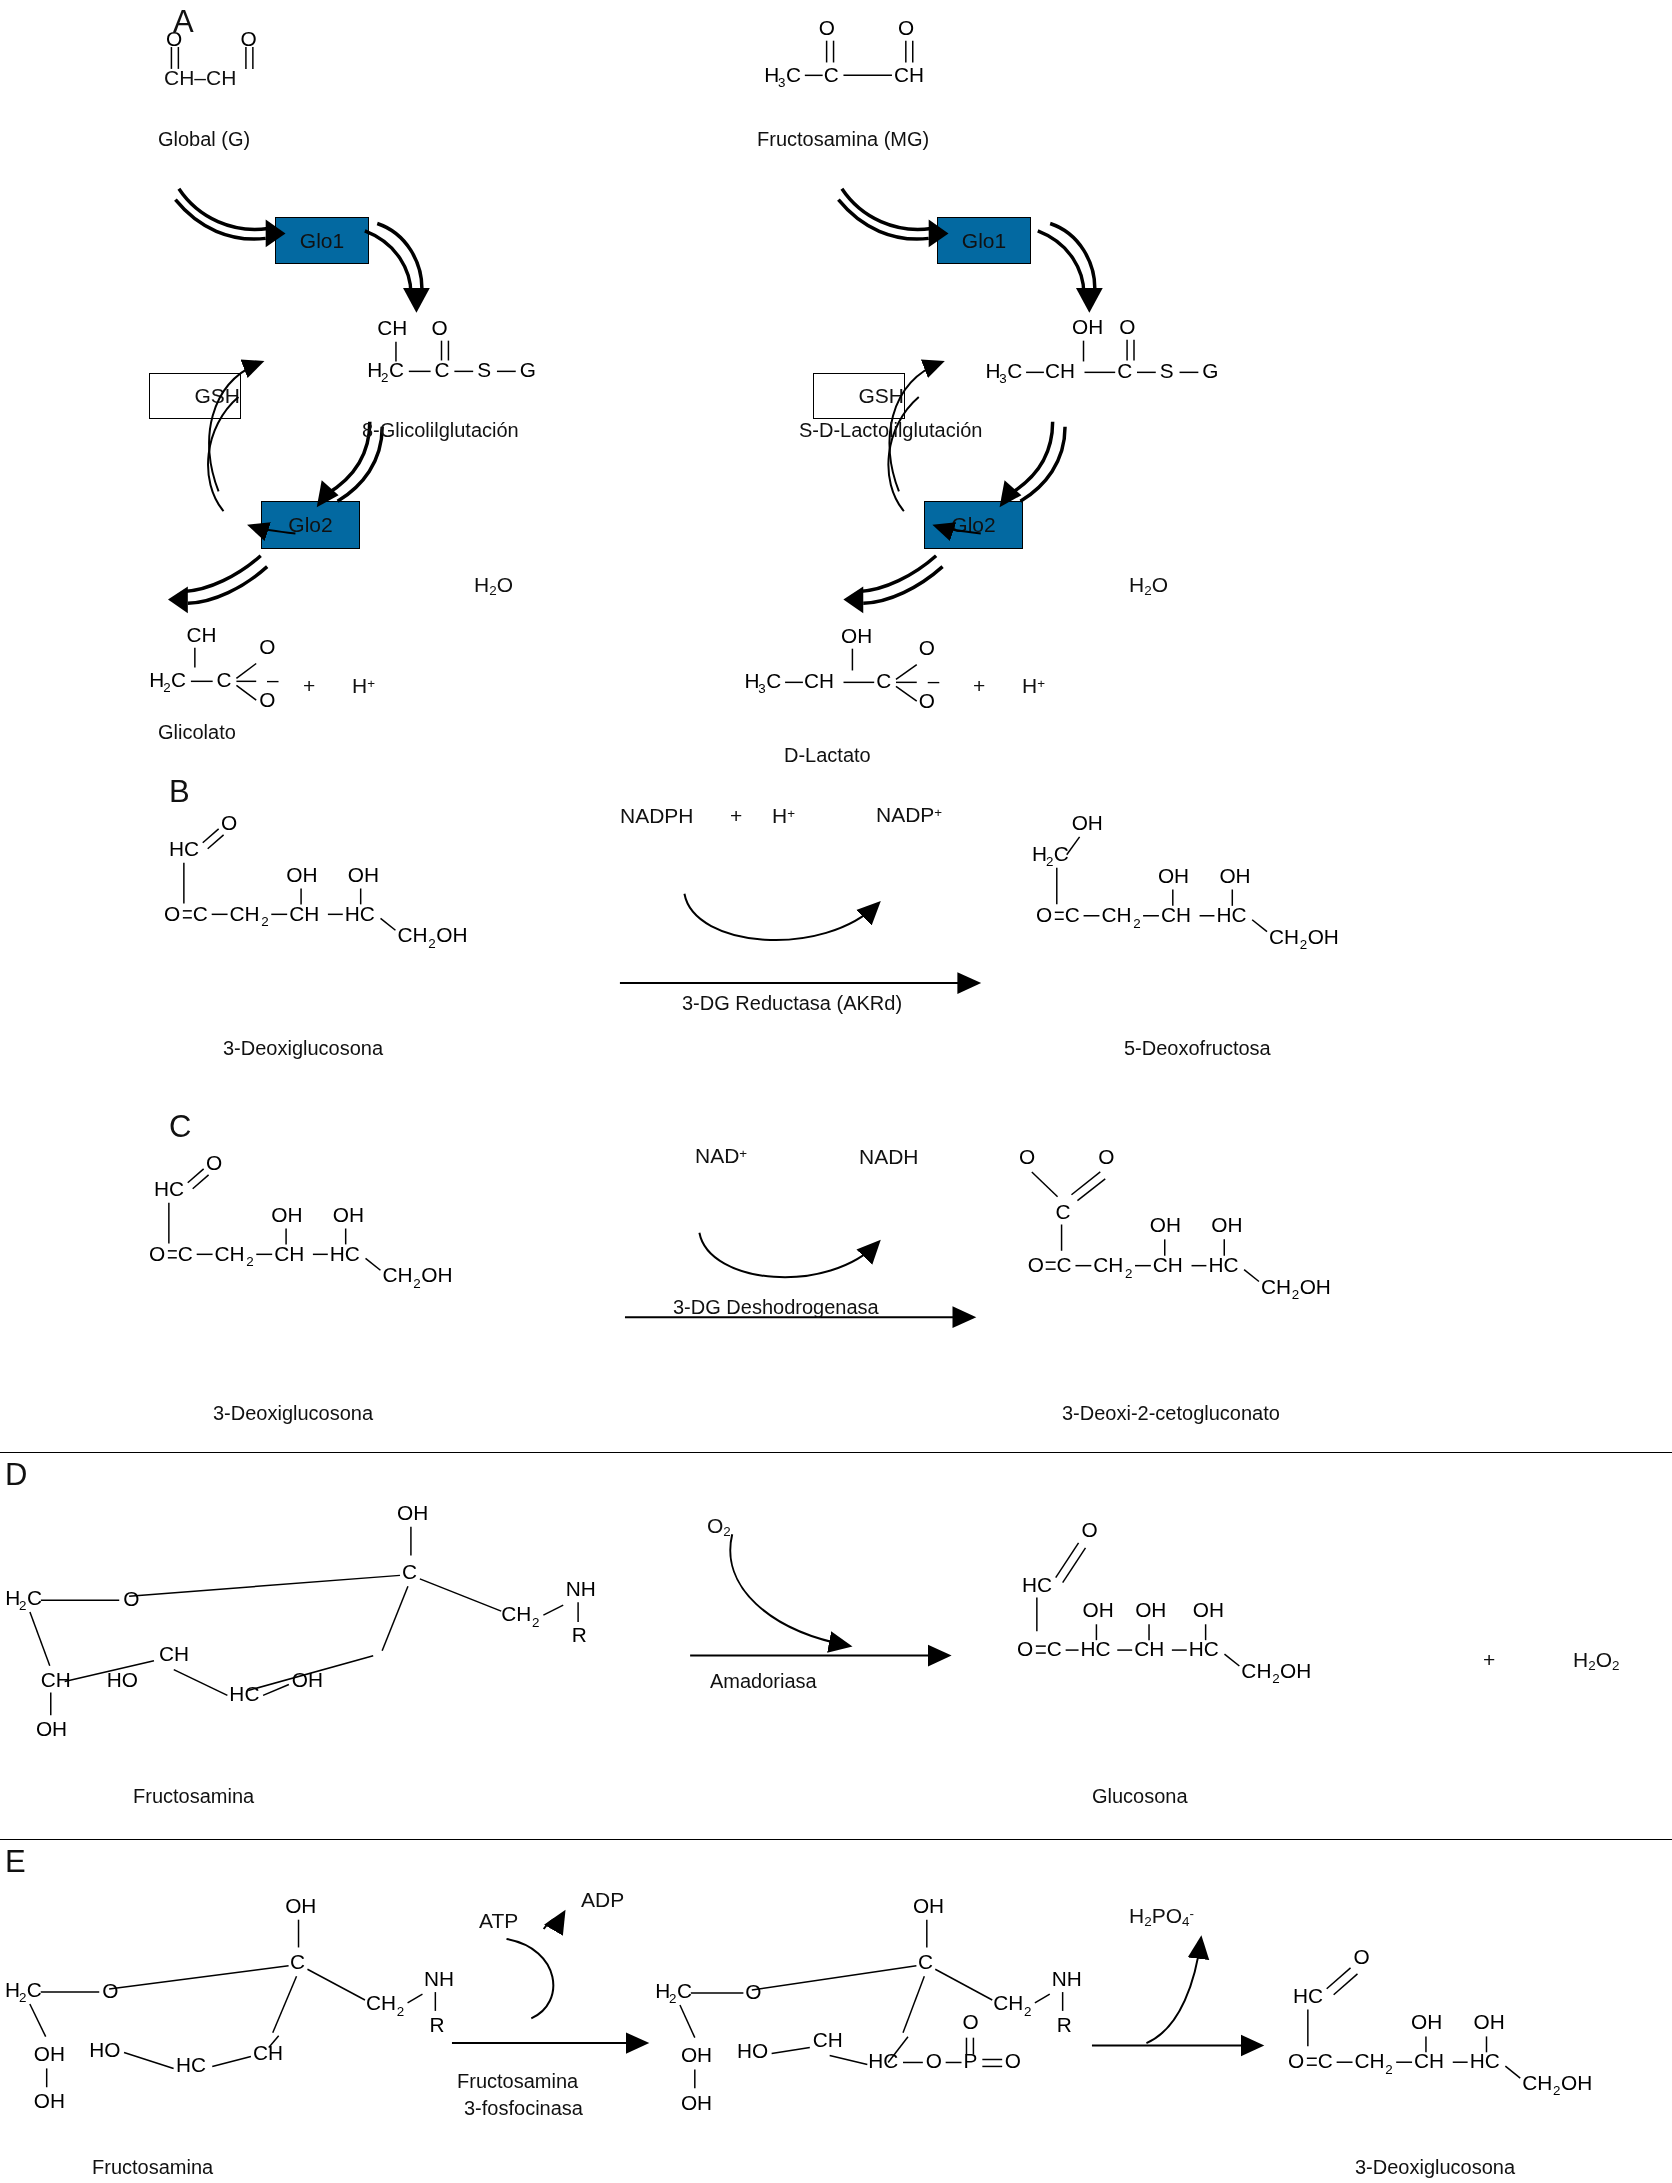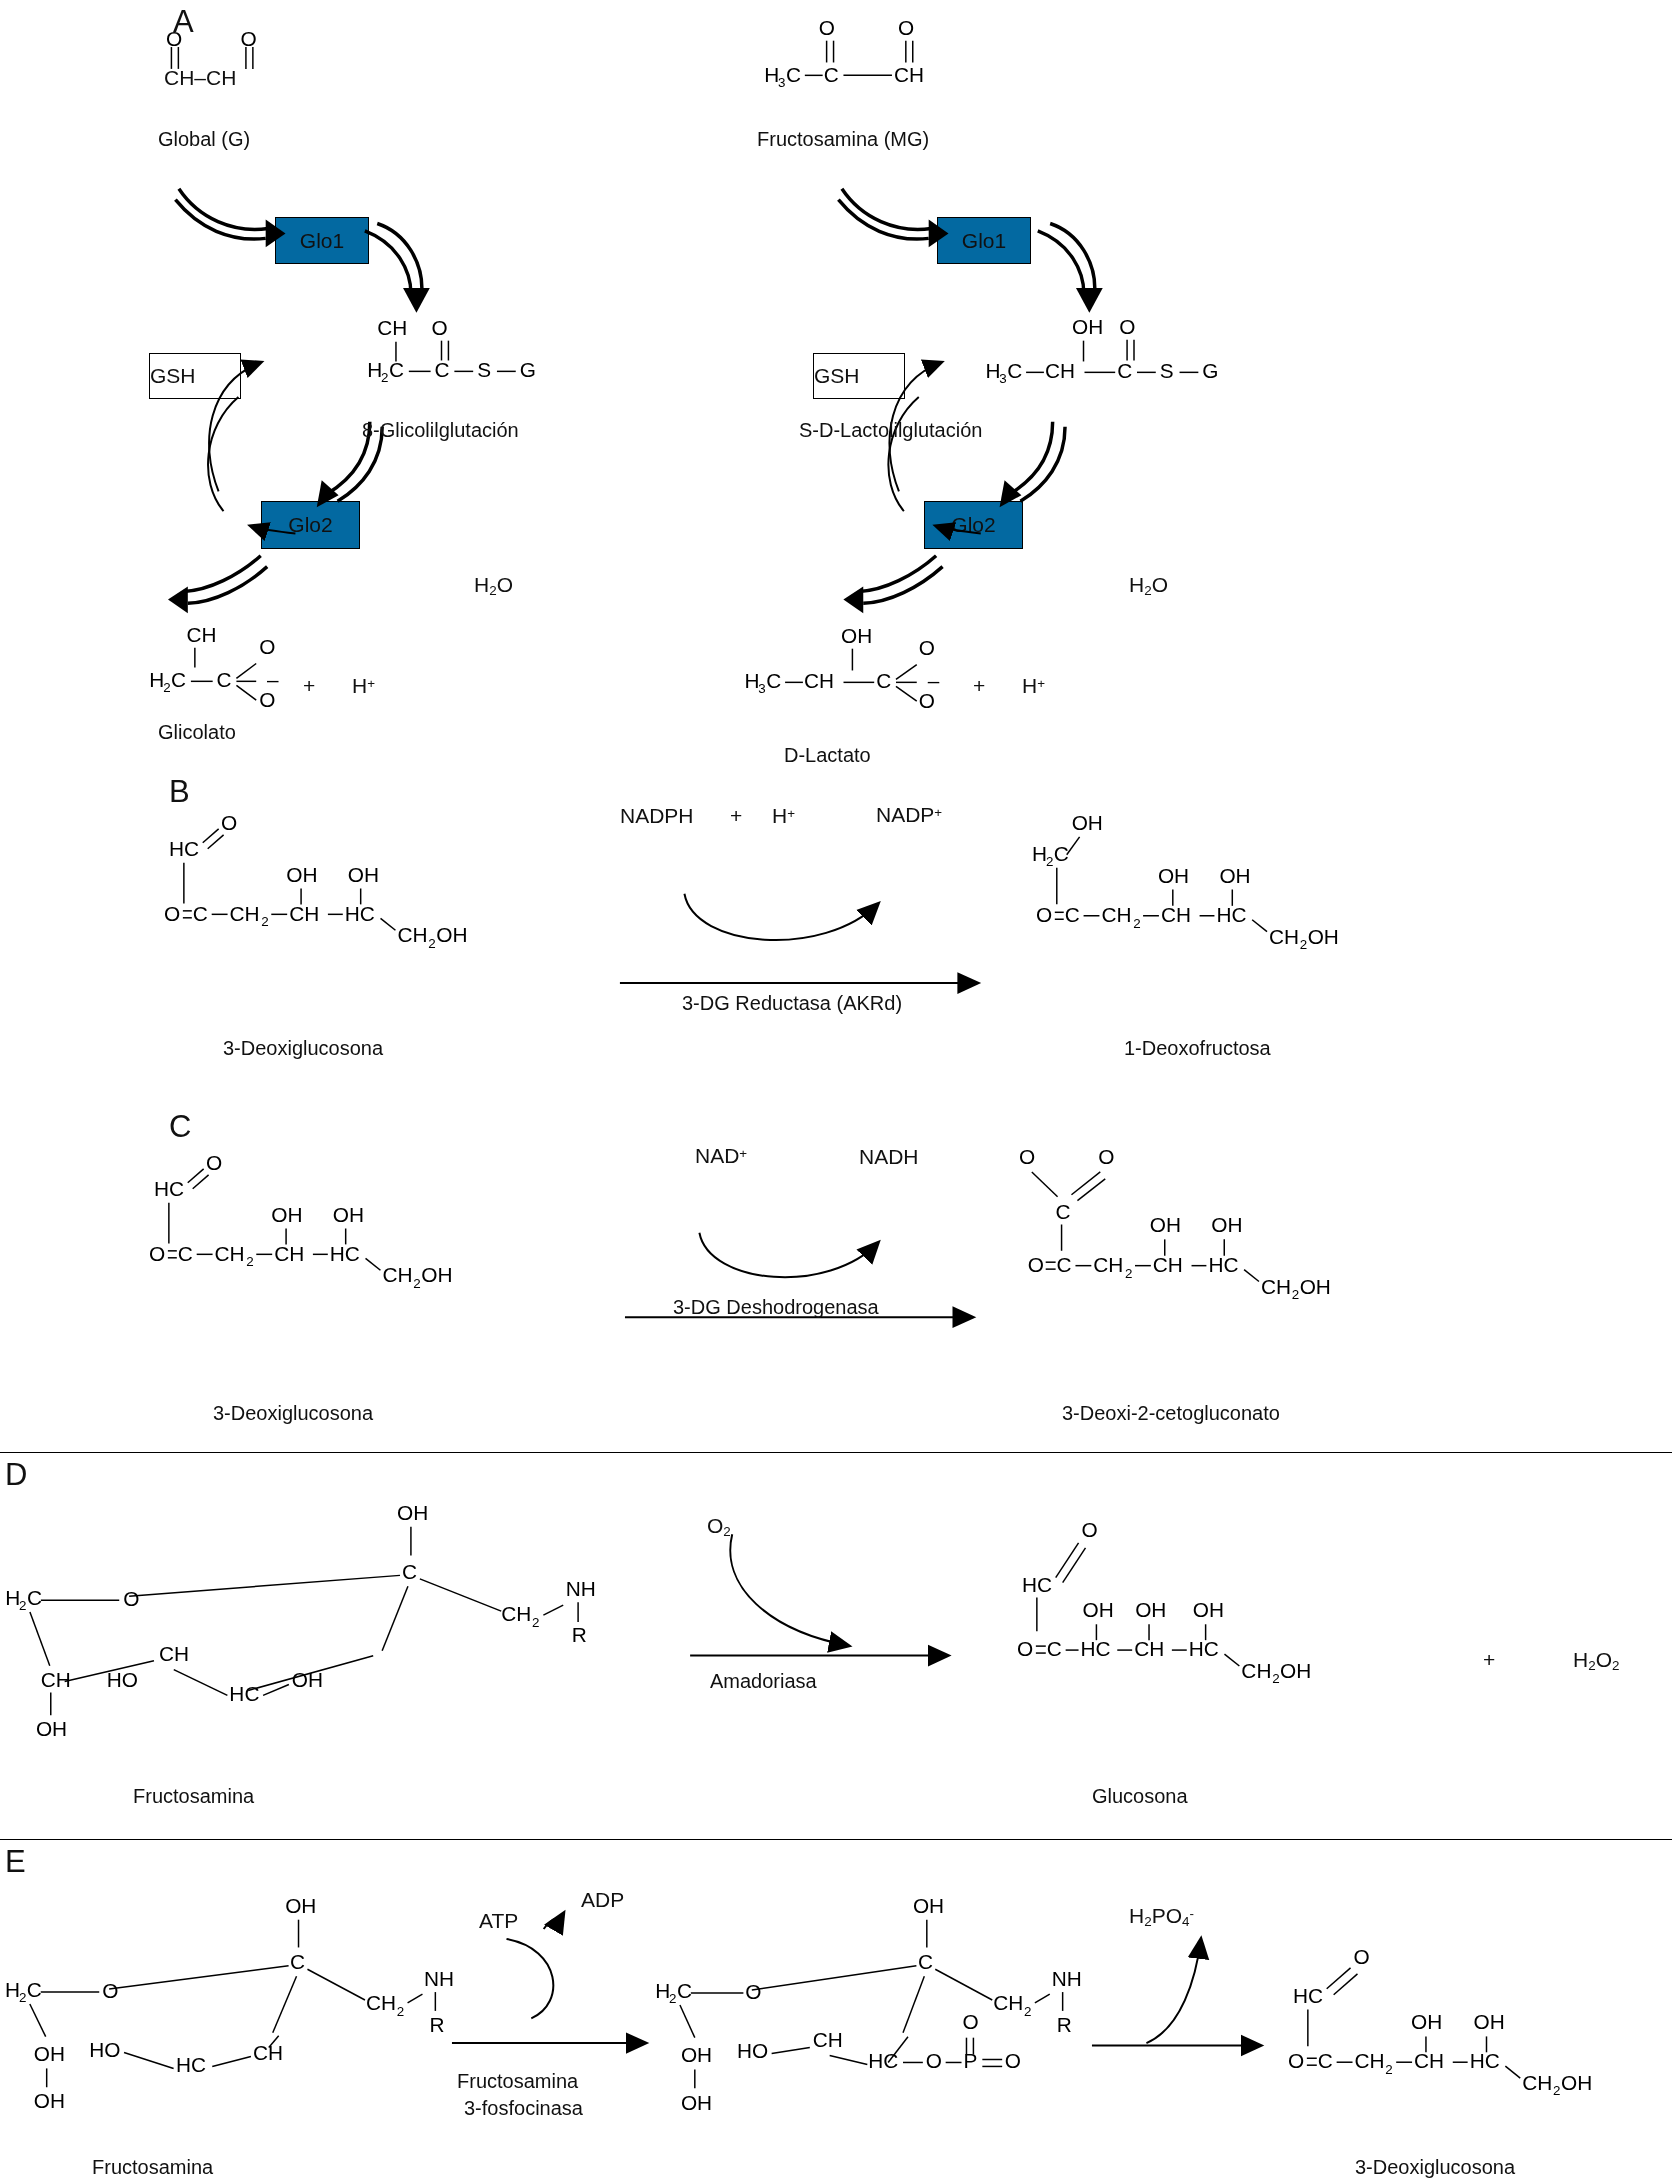--- a/index.html
+++ b/index.html
@@ -5,21 +5,21 @@
   html,body{margin:0;padding:0;background:#ffffff;}
   body{width:1672px;height:2183px;position:relative;font-family:"Liberation Sans",sans-serif;color:#111;}
   .panel{position:absolute;}
   .lbl{position:absolute;white-space:nowrap;}
   .panel-letter{font-size:31px;font-weight:400;}
   .cap{font-size:20px;}
   .chem{font-size:21px;}
   .sub{font-size:13.4px;vertical-align:-3px;}
   .sup{font-size:13.4px;vertical-align:5px;}
   .ezbox{position:absolute;border:1px solid #000;background:#0369a1;display:flex;align-items:center;justify-content:center;font-size:21px;}
-  .gshbox{position:absolute;border:1px solid #000;background:#ffffff;display:flex;align-items:center;justify-content:flex-start;font-size:21px;}
+  .gshbox{position:absolute;border:1px solid #000;background:#ffffff;display:flex;align-items:center;justify-content:flex-end;font-size:21px;margin-top:20px;}
   svg{position:absolute;overflow:visible;}
   .divider{position:absolute;background:#000;height:1px;left:0;width:1672px;}
 </style>
 </head>
 <body>
 
 <div class="panel" style="left:0;top:0;width:1672px;height:774px;">
   <span class="lbl panel-letter" style="left:173px;top:4px;">A</span>
 
   <span class="lbl chem" style="left:164px;top:66px;">CH<span style="letter-spacing:0;">–</span>CH</span>
@@ -272,21 +272,21 @@
     <line x1="284" y1="162" x2="284" y2="195" stroke="#000" stroke-width="3"></line>
     <line x1="338" y1="215" x2="368" y2="215" stroke="#000" stroke-width="3"></line>
     <text x="372" y="228" font-size="42" font-family="Liberation Sans">HC</text>
     <text x="378" y="148" font-size="42" font-family="Liberation Sans">OH</text>
     <line x1="404" y1="162" x2="404" y2="195" stroke="#000" stroke-width="3"></line>
     <line x1="444" y1="223" x2="474" y2="247" stroke="#000" stroke-width="3"></line>
     <text x="478" y="272" font-size="42" font-family="Liberation Sans">CH</text>
     <text x="540" y="283" font-size="27" font-family="Liberation Sans">2</text>
     <text x="556" y="272" font-size="42" font-family="Liberation Sans">OH</text>
   </svg>
-  <span class="lbl cap" style="left:1124px;top:263px;">1-Deoxofructosa</span>
+  <span class="lbl cap" style="left:1124px;top:263px;">5-Deoxofructosa</span>
 </div>
 
 <div class="panel" style="left:0;top:1104px;width:1672px;height:347px;">
   <span class="lbl panel-letter" style="left:169px;top:5px;">C</span>
 
   <svg style="left:149px;top:45px;width:447px;height:159px;" viewBox="0 0 900 320" width="447" height="159">
     <text x="10" y="95" font-size="42" font-family="Liberation Sans">HC</text>
     <text x="115" y="42" font-size="42" font-family="Liberation Sans">O</text>
     <line x1="88" y1="80" x2="120" y2="52" stroke="#000" stroke-width="3"></line>
     <line x1="78" y1="68" x2="110" y2="40" stroke="#000" stroke-width="3"></line>

